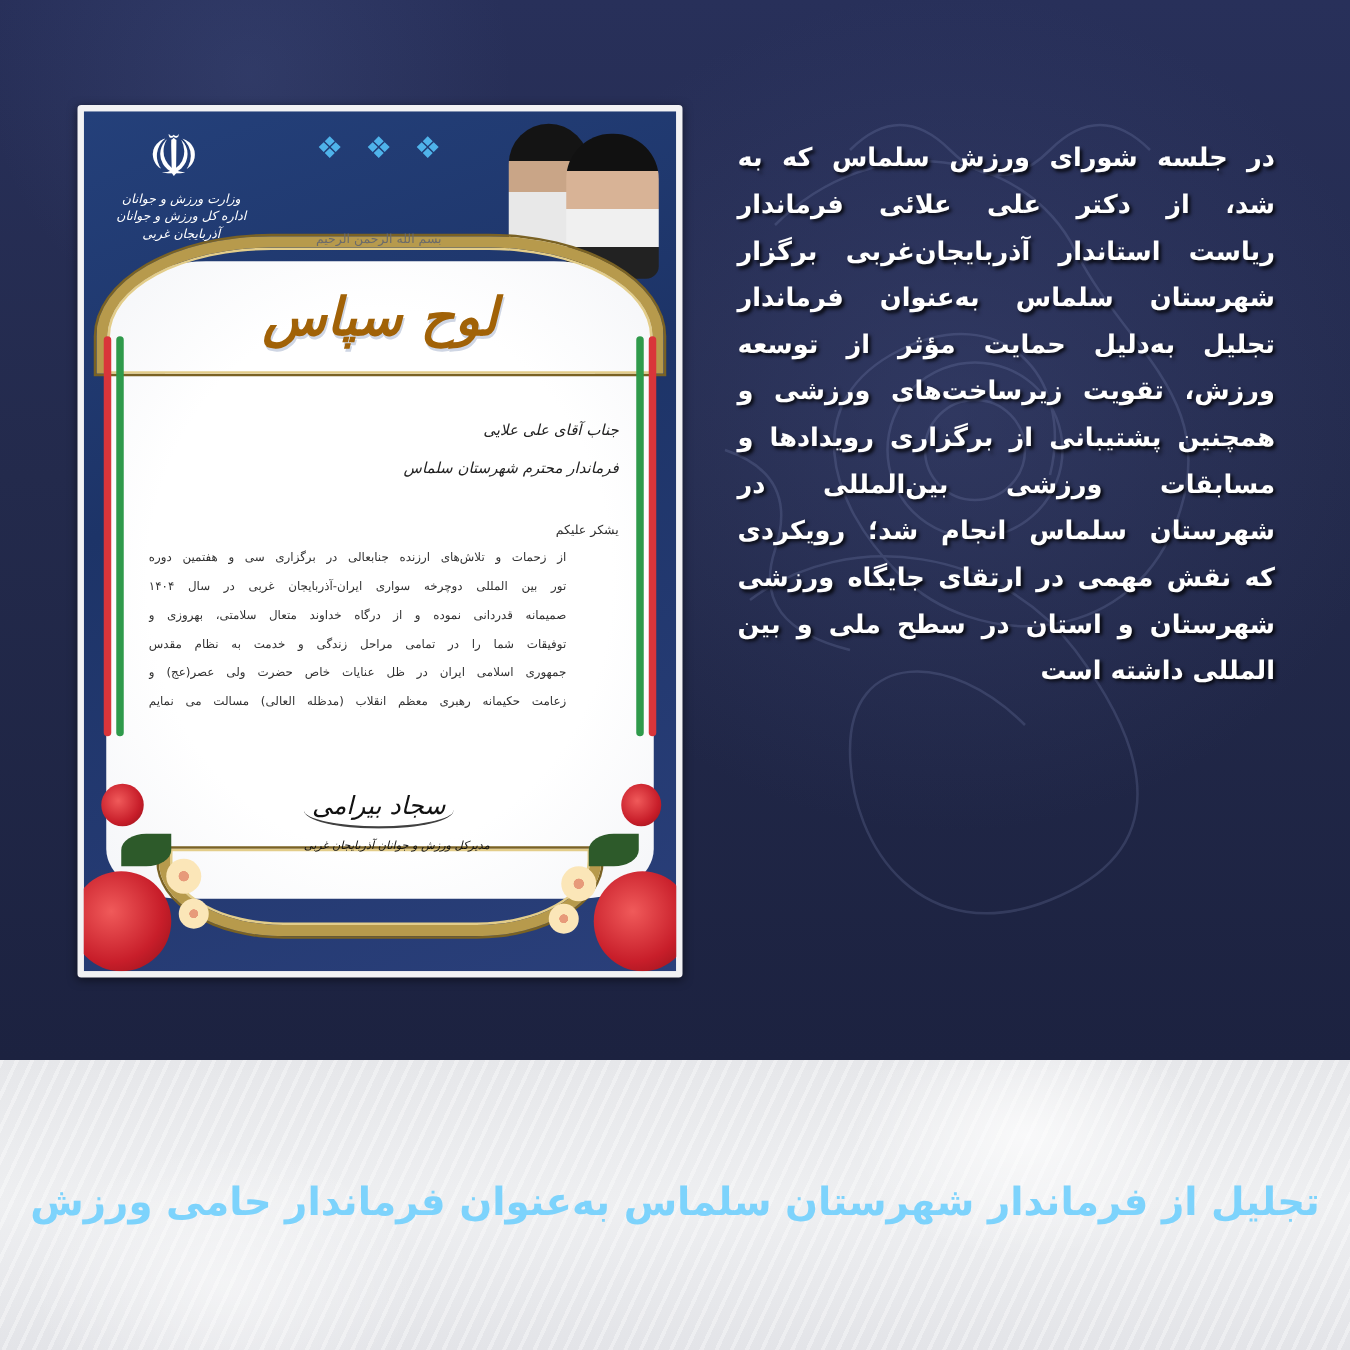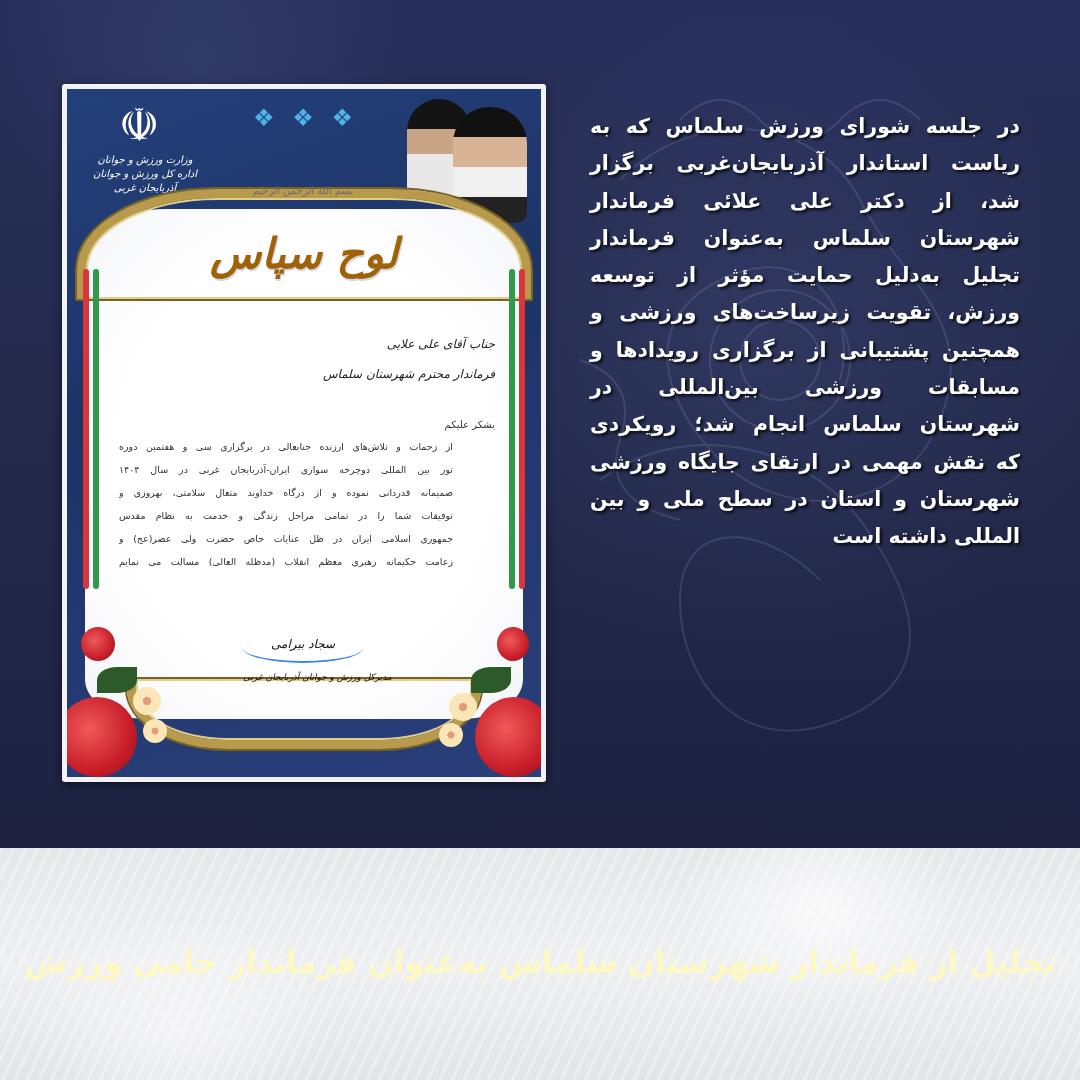--- a/index.html
+++ b/index.html
@@ -112,21 +112,21 @@
   .cert-body {
     position: absolute; left: 52px; top: 346px; width: 334px; direction: rtl;
     color: #333; font-size: 9.5px; line-height: 23px; text-align: justify;
     text-align-last: justify;
   }
   .cert-body p { white-space: nowrap; overflow: hidden; }
   .signature {
     position: absolute; left: 176px; top: 544px; width: 120px; text-align: center;
     color: #111; font-family: "DejaVu Serif", serif; font-style: italic;
   }
-  .signature .sig-name { font-size: 12px; line-height: 22px; border-bottom: 2px solid #3b82f6; border-radius: 0 0 50% 50%; padding-bottom: 6px; }
+  .signature .sig-name { font-size: 20px; line-height: 22px; border-bottom: 2px solid #404040; border-radius: 0 0 50% 50%; padding-bottom: 6px; }
   .signature .sig-title { font-size: 9px; line-height: 16px; margin-top: 6px; white-space: nowrap; }
 
   .flowers-left, .flowers-right {
     position: absolute; bottom: 0; width: 110px; height: 150px;
   }
   .flowers-left { left: 0; }
   .flowers-right { right: 0; }
   .rose { position: absolute; border-radius: 50%; background: radial-gradient(circle at 40% 40%, #f05a5a, #c81e2a 60%, #8e1018); }
   .leaf { position: absolute; border-radius: 50% 0; background: #2d5a2a; }
   .blossom { position: absolute; border-radius: 50%; background: radial-gradient(circle, #e79a7a 0 20%, #fbe6b8 22% 100%); }
@@ -142,21 +142,21 @@
   .article p { white-space: nowrap; }
   .article p.last { text-align-last: right; }
 
   
   .headline {
     position: absolute; left: 60px; top: 932px; width: 960px; height: 60px;
     display: flex; align-items: center; justify-content: center; gap: 18px;
     direction: rtl;
   }
   .headline-text {
-    color: #fef9c3; font-size: 31px; font-weight: bold; letter-spacing: -1px;
+    color: #7dd3fc; font-size: 31px; font-weight: bold; letter-spacing: -1px;
     white-space: nowrap;
   }
   .ornament-icon { width: 56px; height: 56px; display: inline-block; }
 </style>
 </head>
 <body>
 
 <div class="top-panel">
   <svg class="ornament-bg" viewBox="0 0 460 700">
     <g fill="none" stroke="#9aa6d6" stroke-width="2">
@@ -234,22 +234,22 @@
       <div class="leaf" style="left:40px;top:40px;width:40px;height:26px;"></div>
       <div class="rose" style="left:44px;top:70px;width:78px;height:80px;"></div>
       <div class="rose" style="left:66px;top:0px;width:32px;height:34px;"></div>
       <div class="blossom" style="left:18px;top:66px;width:28px;height:28px;"></div>
       <div class="blossom" style="left:8px;top:96px;width:24px;height:24px;"></div>
     </div>
   </div>
 
   <div class="article">
     <p>در جلسه شورای ورزش سلماس که به</p>
+    <p>شد، از دکتر علی علائی فرماندار</p>
     <p>ریاست استاندار آذربایجان‌غربی برگزار</p>
-    <p>شد، از دکتر علی علائی فرماندار</p>
     <p>شهرستان سلماس  به‌عنوان فرماندار</p>
     <p>تجلیل به‌دلیل حمایت مؤثر از توسعه</p>
     <p>ورزش، تقویت زیرساخت‌های ورزشی و</p>
     <p>همچنین پشتیبانی از برگزاری رویدادها و</p>
     <p>مسابقات ورزشی بین‌المللی در</p>
     <p>شهرستان سلماس انجام شد؛ رویکردی</p>
     <p>که نقش مهمی در ارتقای جایگاه ورزشی</p>
     <p>شهرستان و استان در سطح ملی و بین</p>
     <p class="last">المللی داشته است</p>
   </div>

